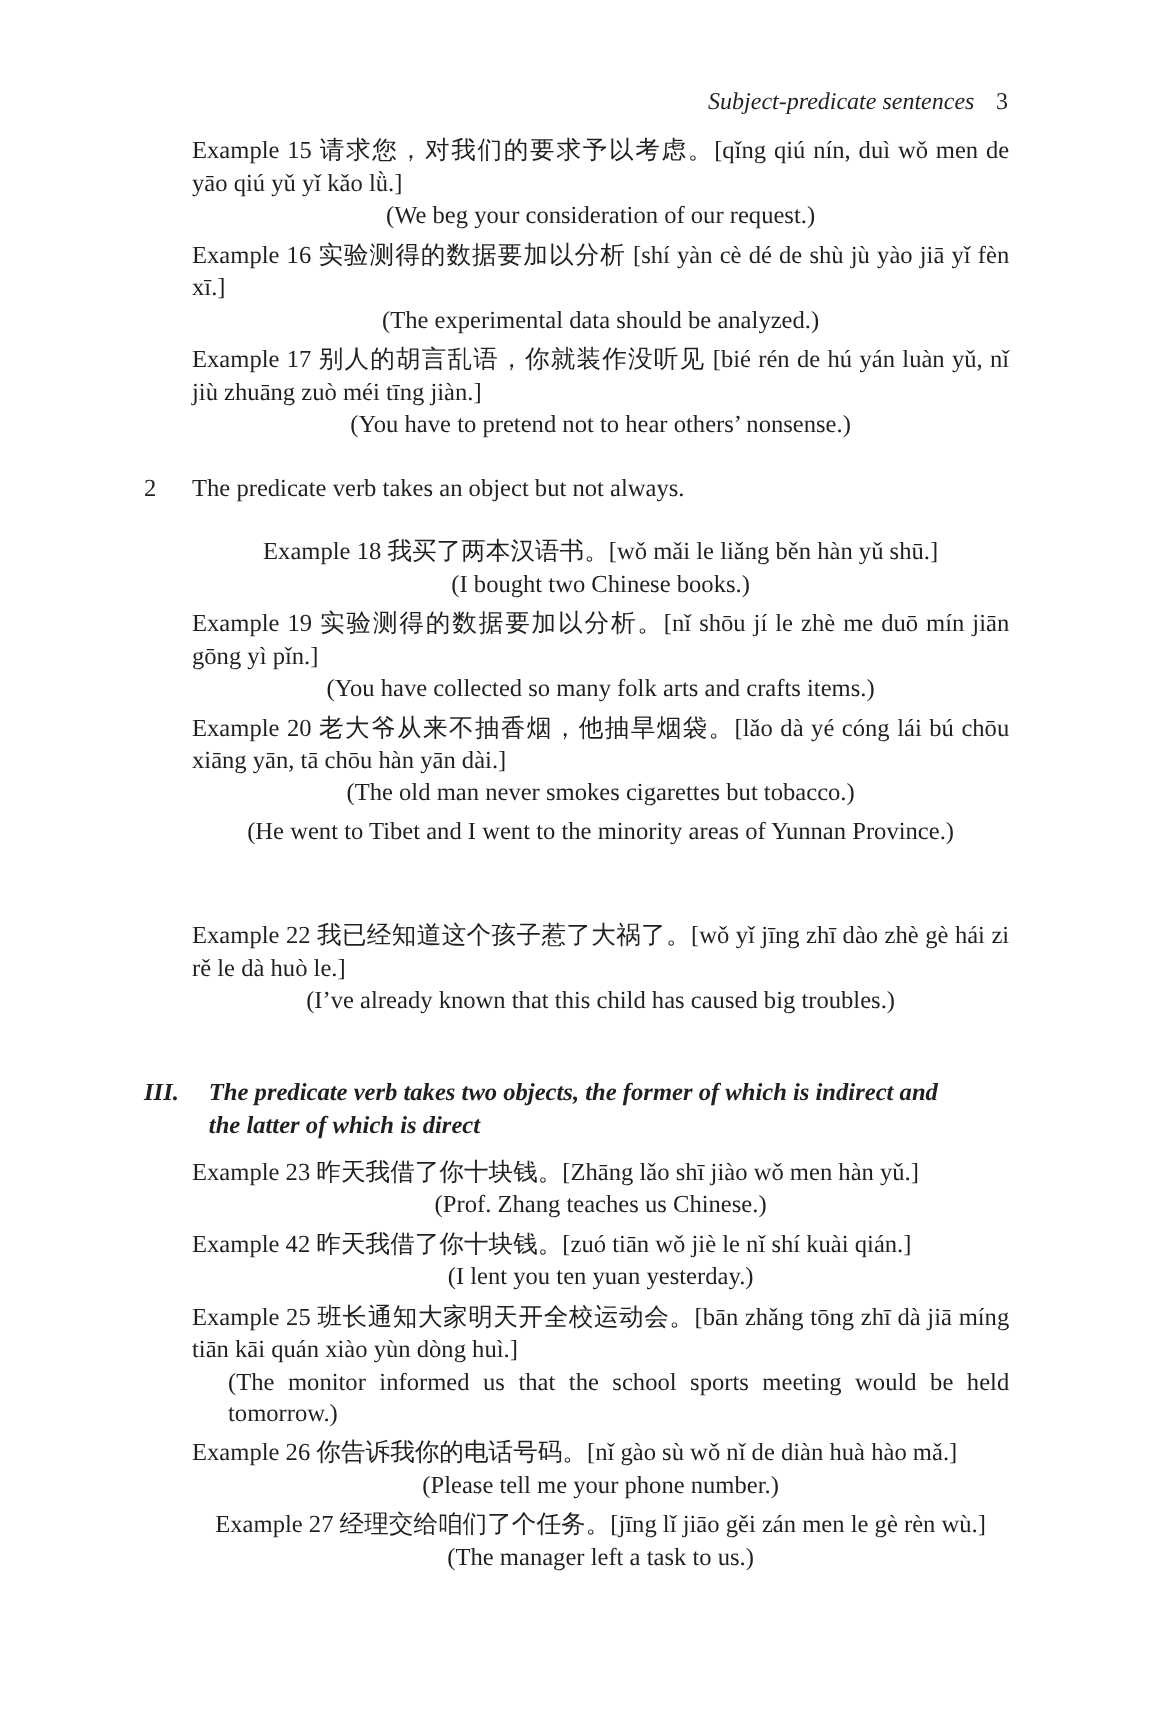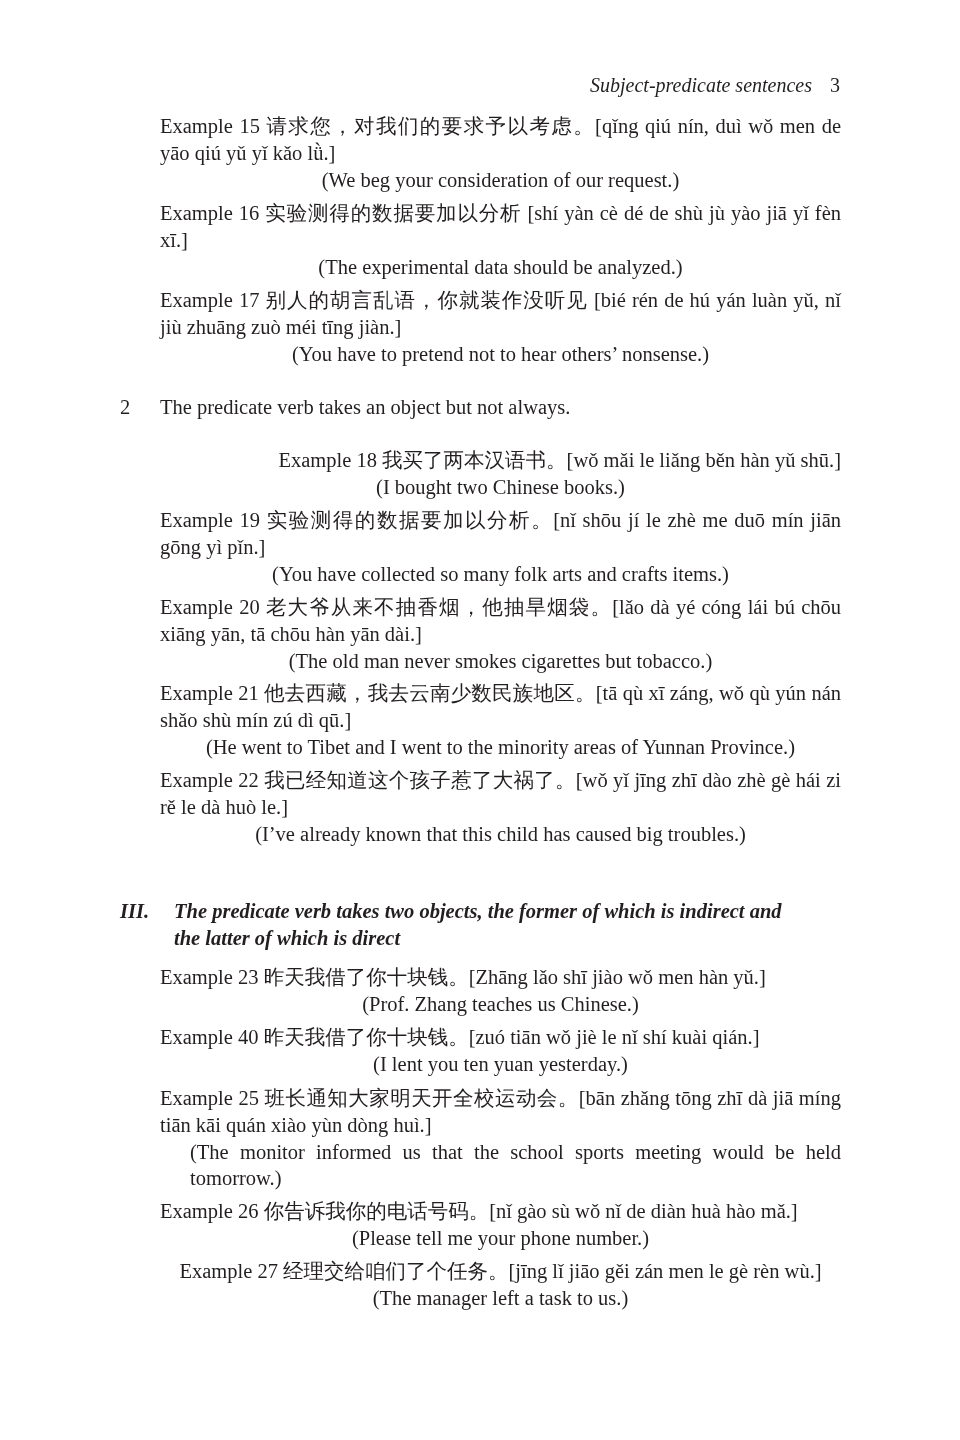--- a/index.html
+++ b/index.html
@@ -59,56 +59,55 @@
   <p><span>Example 17</span> <span>别人的胡言乱语，你就装作没听见</span> <span>[bié rén de hú yán luàn yǔ, nǐ jiù zhuāng zuò méi tīng jiàn.]</span></p>
   <p class="gloss">(You have to pretend not to hear others’ nonsense.)</p>
 </div>
 
 <div class="item-row" style="top:394px">
   <span class="num">2</span>
   <span class="txt">The predicate verb takes an object but not always.</span>
 </div>
 
 <div class="block" style="top:447px">
-  <p style="text-align:right"><span>Example 18</span> <span>我买了两本汉语书。</span><span>[wǒ mǎi le liǎng běn hàn yǔ shū.]</span></p>
+  <p style="text-align:center"><span>Example 18</span> <span>我买了两本汉语书。</span><span>[wǒ mǎi le liǎng běn hàn yǔ shū.]</span></p>
   <p class="gloss">(I bought two Chinese books.)</p>
 </div>
 
 <div class="block" style="top:507px">
   <p><span>Example 19</span> <span>实验测得的数据要加以分析。</span><span>[nǐ shōu jí le zhè me duō mín jiān gōng yì pǐn.]</span></p>
   <p class="gloss">(You have collected so many folk arts and crafts items.)</p>
 </div>
 
 <div class="block" style="top:594px">
   <p><span>Example 20</span> <span>老大爷从来不抽香烟，他抽旱烟袋。</span><span>[lǎo dà yé cóng lái bú chōu xiāng yān, tā chōu hàn yān dài.]</span></p>
   <p class="gloss">(The old man never smokes cigarettes but tobacco.)</p>
 </div>
 
 <div class="block" style="top:680px">
-  <p><span>Example 21</span> <span>他去西藏，我去云南少数民族地区。</span><span>[tā qù xī záng, wǒ qù yún nán shǎo shù mín zú dì qū.]</span></p>
   <p class="gloss">(He went to Tibet and I went to the minority areas of Yunnan Province.)</p>
 </div>
 
 <div class="block" style="top:767px">
   <p><span>Example 22</span> <span>我已经知道这个孩子惹了大祸了。</span><span>[wǒ yǐ jīng zhī dào zhè gè hái zi rě le dà huò le.]</span></p>
   <p class="gloss">(I’ve already known that this child has caused big troubles.)</p>
 </div>
 
 <div class="section-heading" style="top:898px">
   <span class="num">III.</span>
   <span class="txt">The predicate verb takes two objects, the former of which is indirect and the latter of which is direct</span>
 </div>
 
 <div class="block" style="top:964px">
   <p style="text-align:left"><span>Example 23</span> <span>昨天我借了你十块钱。</span><span>[Zhāng lǎo shī jiào wǒ men hàn yǔ.]</span></p>
   <p class="gloss">(Prof. Zhang teaches us Chinese.)</p>
 </div>
 
 <div class="block" style="top:1024px">
-  <p style="text-align:left"><span>Example 40</span> <span>昨天我借了你十块钱。</span><span>[zuó tiān wǒ jiè le nǐ shí kuài qián.]</span></p>
+  <p style="text-align:left"><span>Example 42</span> <span>昨天我借了你十块钱。</span><span>[zuó tiān wǒ jiè le nǐ shí kuài qián.]</span></p>
   <p class="gloss">(I lent you ten yuan yesterday.)</p>
 </div>
 
 <div class="block" style="top:1085px">
   <p><span>Example 25</span> <span>班长通知大家明天开全校运动会。</span><span>[bān zhǎng tōng zhī dà jiā míng tiān kāi quán xiào yùn dòng huì.]</span></p>
   <p class="gloss justify">(The monitor informed us that the school sports meeting would be held tomorrow.)</p>
 </div>
 
 <div class="block" style="top:1198px">
   <p style="text-align:left"><span>Example 26</span> <span>你告诉我你的电话号码。</span><span>[nǐ gào sù wǒ nǐ de diàn huà hào mǎ.]</span></p>

